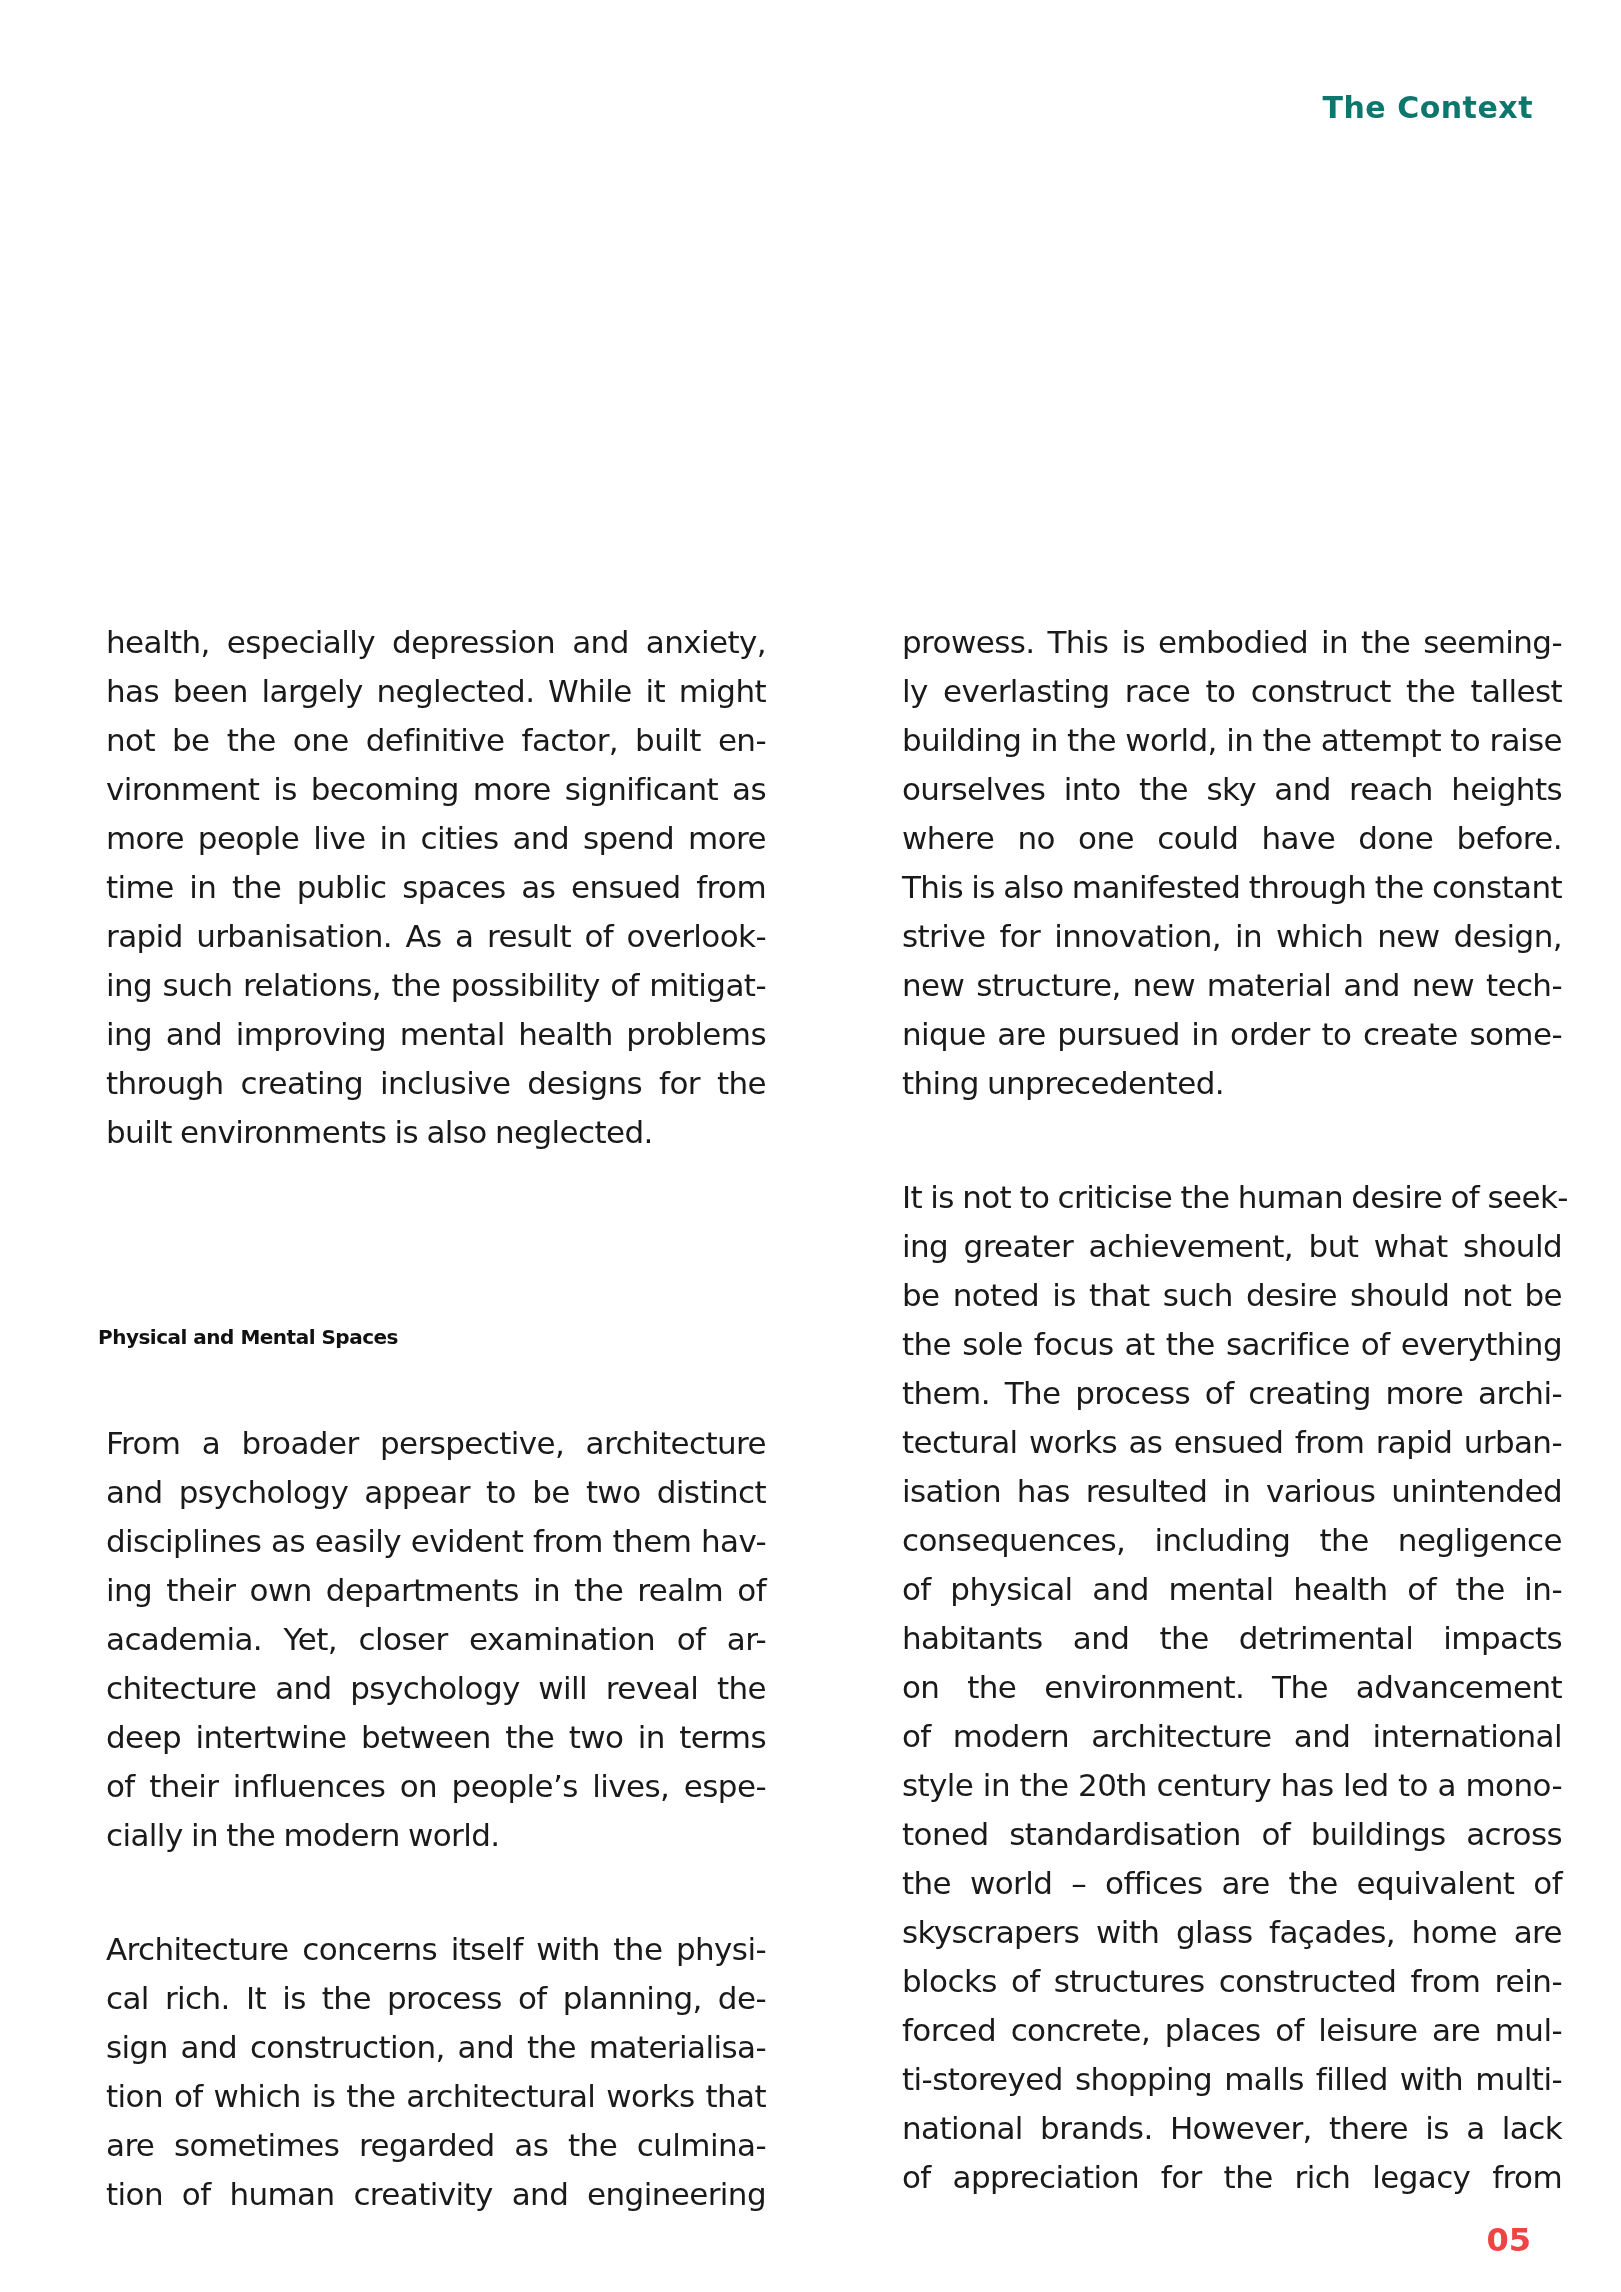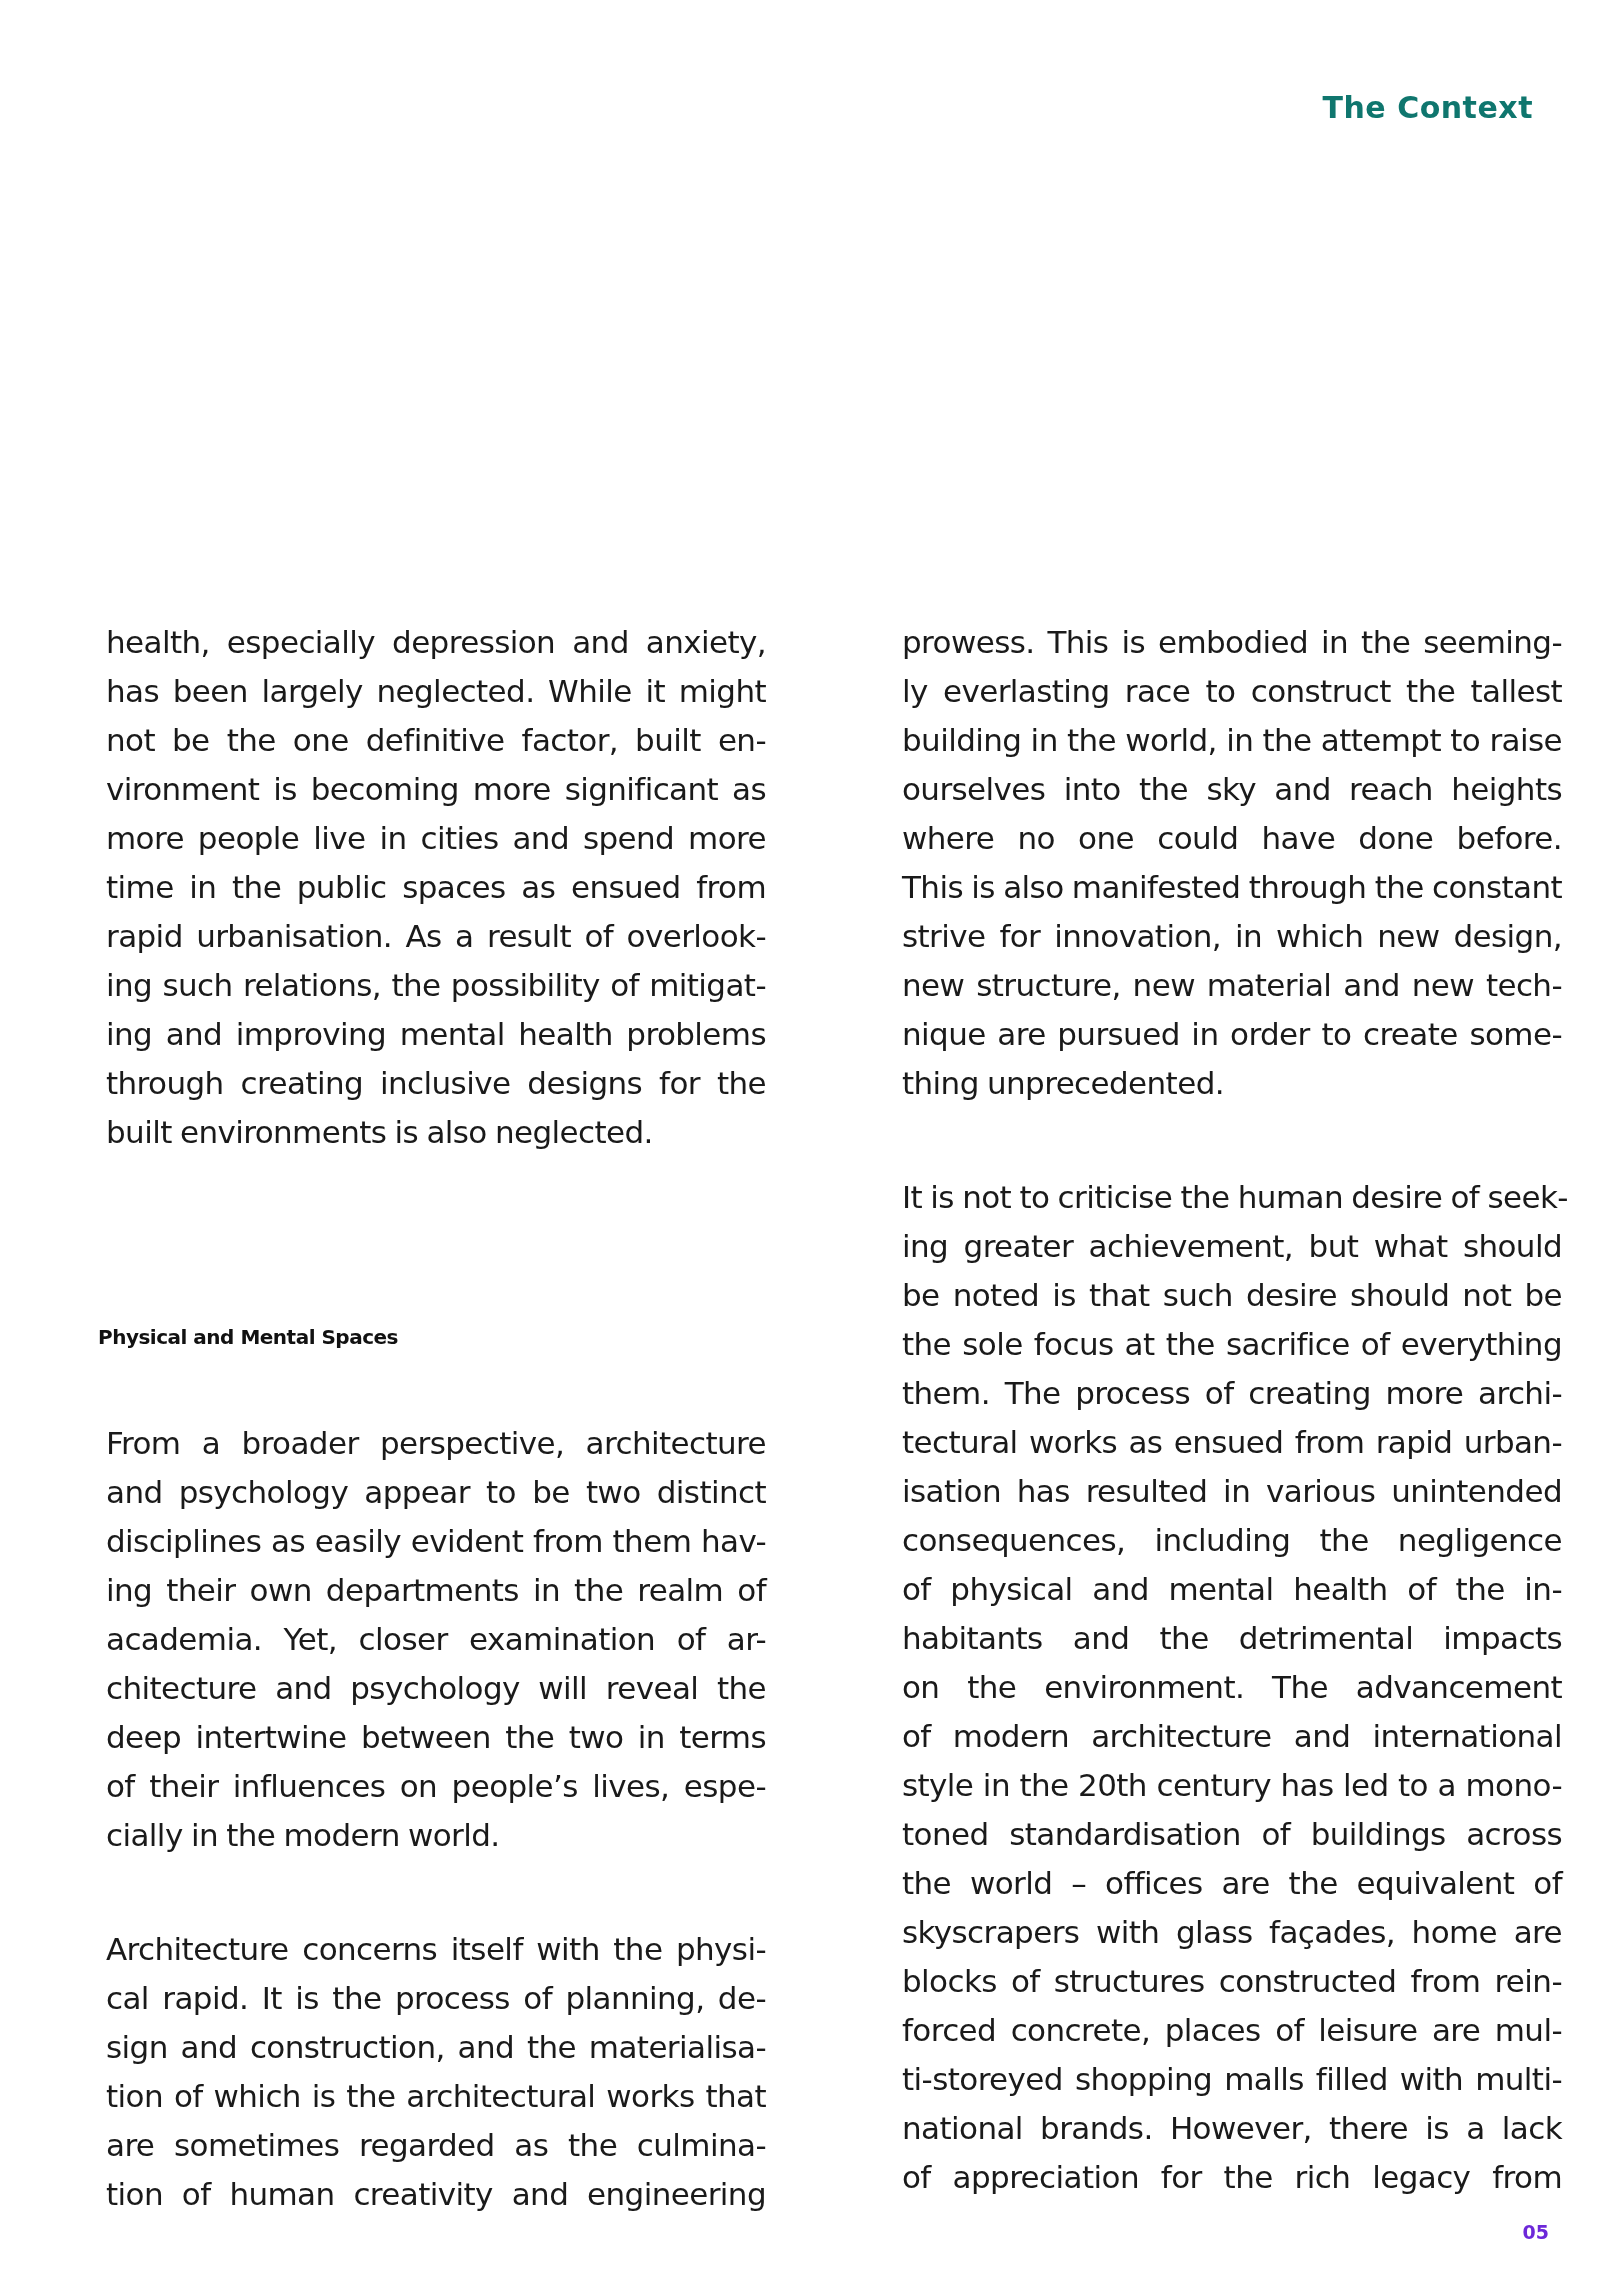--- a/index.html
+++ b/index.html
@@ -1,20 +1,20 @@
 <!DOCTYPE html>
 <html><head>
 <meta charset="utf-8">
 <style>
   html, body { margin: 0; padding: 0; background: #ffffff; }
   body { width: 1621px; height: 2293px; position: relative; overflow: hidden;
          font-family: "DejaVu Sans", sans-serif; color: #1a1a1a; }
   .running-head { position: absolute; top: 90px; right: 88px; font-size: 30px; font-weight: bold;
                   letter-spacing: 0.5px; color: #0f766e; }
-  .page-number { position: absolute; top: 2221px; right: 72px; font-size: 19px; font-weight: bold; color: #6d28d9; }
+  .page-number { position: absolute; top: 2221px; right: 90px; font-size: 32px; font-weight: bold; color: #ef4444; }
   .column { position: absolute; top: 610px; width: 676px; }
   .col-left { left: 98px; }
   .col-right { left: 894px; }
   .para { margin: 8px; }
   .line { display: block; height: 49px; line-height: 49px; font-size: 31px;
           text-align: justify; text-align-last: justify; white-space: nowrap; overflow: visible;
           letter-spacing: -0.6px; word-spacing: -1px; }
   .line.last { text-align-last: left; }
   .gap { height: 49px; }
   .gap-big { height: 147px; }
@@ -49,21 +49,21 @@
       <span class="line">ing their own departments in the realm of</span>
       <span class="line">academia. Yet, closer examination of ar-</span>
       <span class="line">chitecture and psychology will reveal the</span>
       <span class="line">deep intertwine between the two in terms</span>
       <span class="line">of their influences on people’s lives, espe-</span>
       <span class="line last">cially in the modern world.</span>
     </div>
   <div class="gap"></div>
   <div class="para">
       <span class="line">Architecture concerns itself with the physi-</span>
-      <span class="line">cal rapid. It is the process of planning, de-</span>
+      <span class="line">cal rich. It is the process of planning, de-</span>
       <span class="line">sign and construction, and the materialisa-</span>
       <span class="line">tion of which is the architectural works that</span>
       <span class="line">are sometimes regarded as the culmina-</span>
       <span class="line">tion of human creativity and engineering</span>
     </div>
 </div>
 
 <div class="column col-right">
   <div class="para">
       <span class="line">prowess. This is embodied in the seeming-</span>

